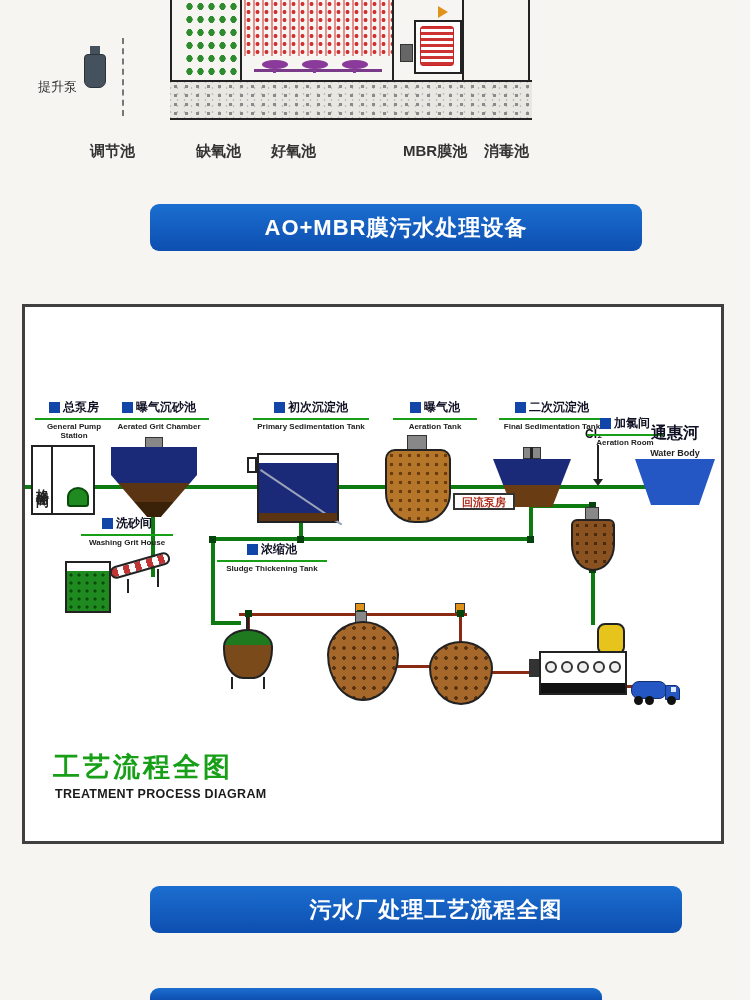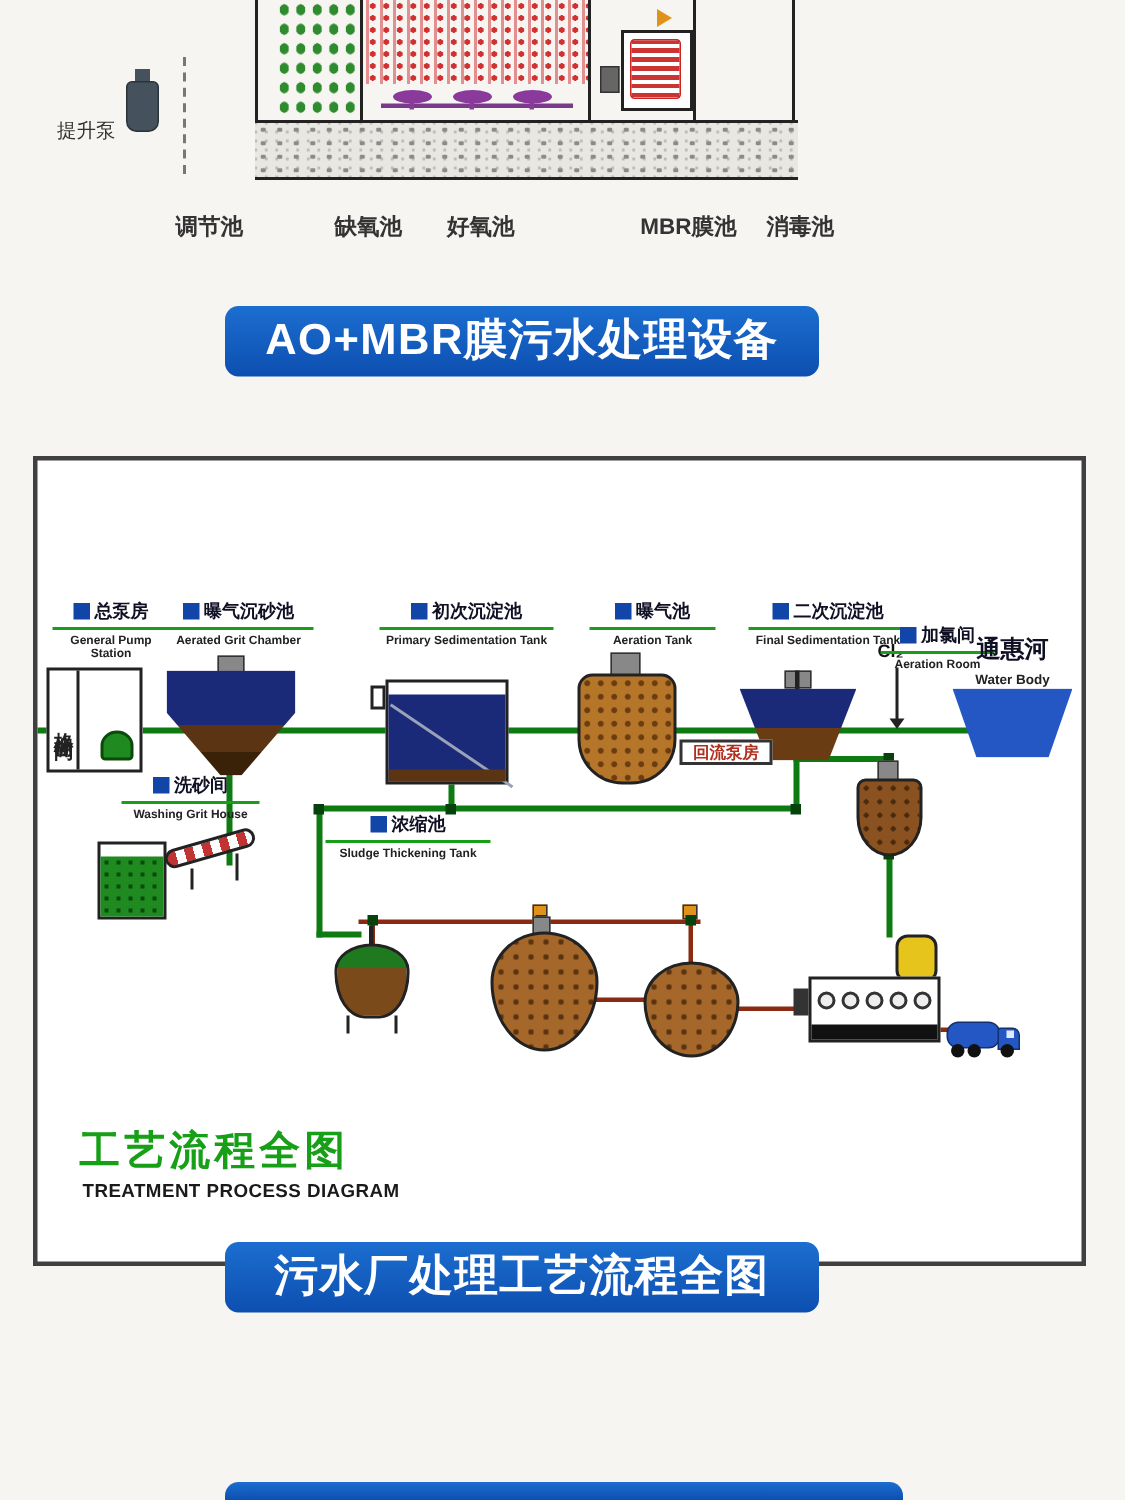--- a/index.html
+++ b/index.html
@@ -30,26 +30,26 @@
     background-image:radial-gradient(#d03030 30%,transparent 34%),repeating-linear-gradient(90deg,rgba(205,45,45,.5) 0 2px,transparent 2px 9px);
     background-size:9px 8px,auto;}
   .pline{position:absolute;left:84px;top:69px;width:128px;height:3px;background:#7a3a8a;}
   .diffuser{position:absolute;top:60px;width:26px;height:9px;background:#8a3a9a;border-radius:50%;}
   .diff-stem{position:absolute;top:67px;width:3px;height:6px;background:#8a3a9a;}
   .mbr-box{position:absolute;left:244px;top:20px;width:44px;height:50px;border:2px solid #222;background:#fff;}
   .mbr-coil{position:absolute;left:250px;top:26px;width:32px;height:38px;border:1px solid #c22;border-radius:3px;
     background:repeating-linear-gradient(0deg,#cc3333 0 3px,#fff 3px 6px);}
   .mbr-pump{position:absolute;left:230px;top:44px;width:11px;height:16px;background:#666;border:1px solid #333;}
   .arr-orange{position:absolute;left:268px;top:6px;width:0;height:0;border:6px solid transparent;border-left:10px solid #e0921a;}
-  .tank-lab{position:absolute;top:142px;font-size:15px;font-weight:600;color:#333;text-align:right;}
+  .tank-lab{position:absolute;top:142px;font-size:15px;font-weight:600;color:#333;text-align:left;}
 
   
-  .banner{position:absolute;left:150px;width:396px;height:47px;border-radius:9px;
+  .banner{position:absolute;left:150px;width:492px;height:47px;border-radius:9px;
     background:linear-gradient(180deg,#1b6ed0,#0d4fb0);
-    color:#fff;font-weight:800;font-size:29px;text-align:center;line-height:47px;letter-spacing:1px;}
+    color:#fff;font-weight:800;font-size:22px;text-align:center;line-height:47px;letter-spacing:1px;}
   .banner-edge{position:absolute;left:150px;top:988px;width:452px;height:12px;border-radius:9px 9px 0 0;
     background:linear-gradient(180deg,#1b6ed0,#0d4fb0);}
 
   
   .panel{position:absolute;left:22px;top:304px;width:702px;height:540px;background:#fff;border:3px solid #404040;box-sizing:border-box;}
   .pipe-g{position:absolute;background:#0d7a12;}
   .pipe-r{position:absolute;background:#8a2a12;}
   .pipe-k{position:absolute;background:#222;}
   .node{position:absolute;width:7px;height:7px;background:#06420c;}
   .valve{position:absolute;width:8px;height:8px;background:#e0921a;border:1px solid #333;}
@@ -323,14 +323,14 @@
         <span class="marker"></span>
         <span>浓缩池</span>
       </div>
     <div class="st-en">Sludge Thickening Tank</div>
   </div>
 
   <div class="dg-title-zh">工艺流程全图</div>
   <div class="dg-title-en">TREATMENT PROCESS DIAGRAM</div>
 </div>
 
-<div class="banner" style="top:828px;">污水厂处理工艺流程全图</div>
+<div class="banner" style="top:886px;padding-left:40px;">污水厂处理工艺流程全图</div>
 <div class="banner-edge"></div>
 
 </body></html>

